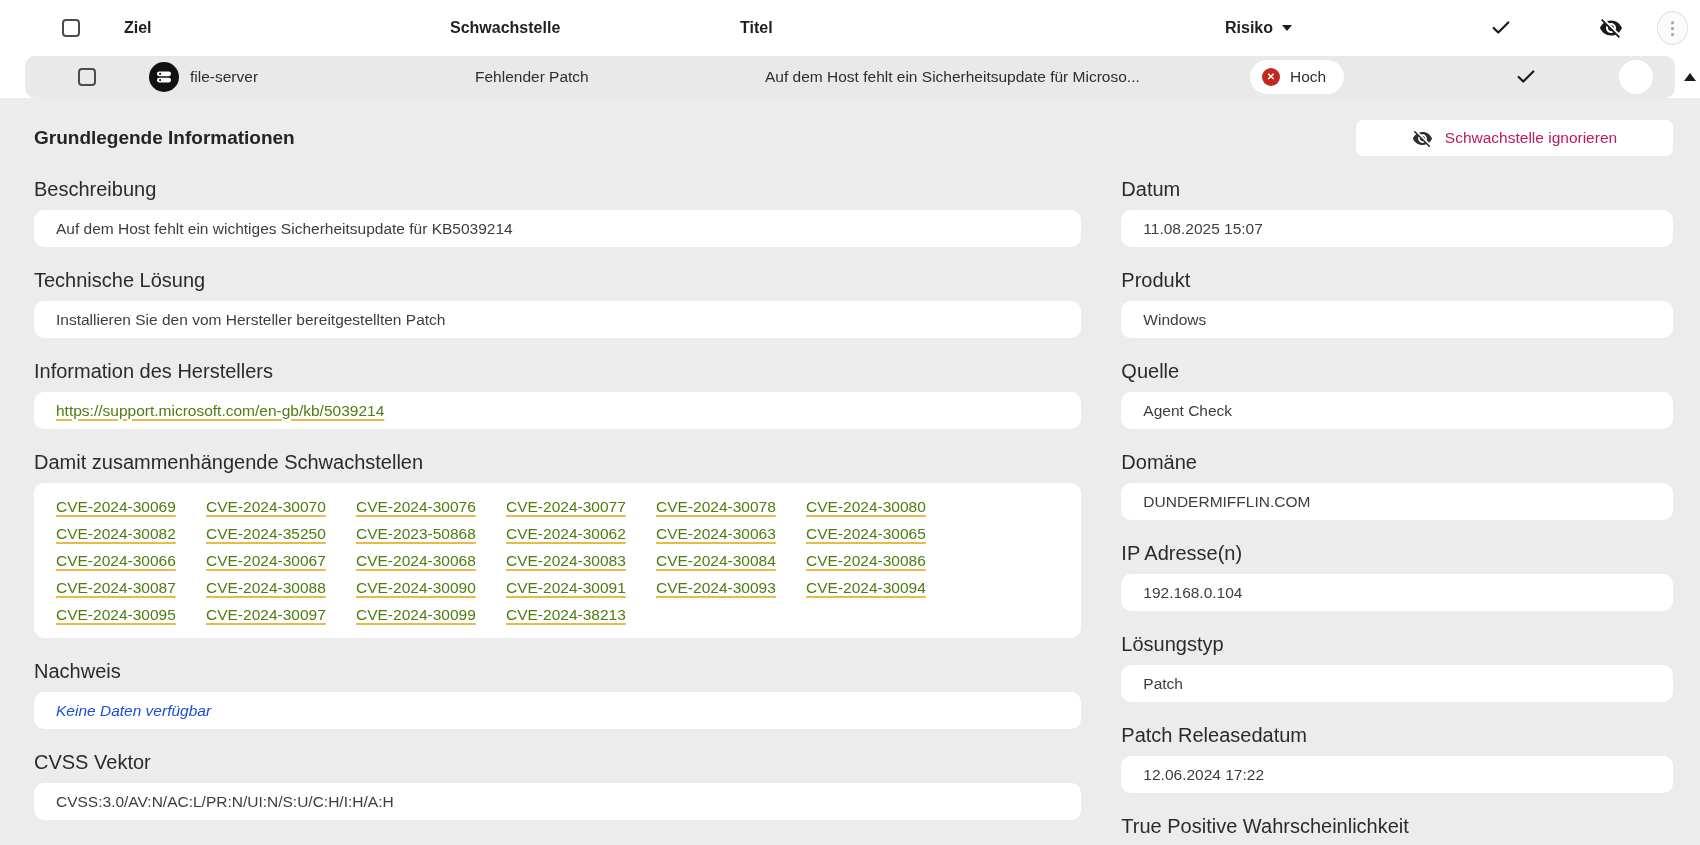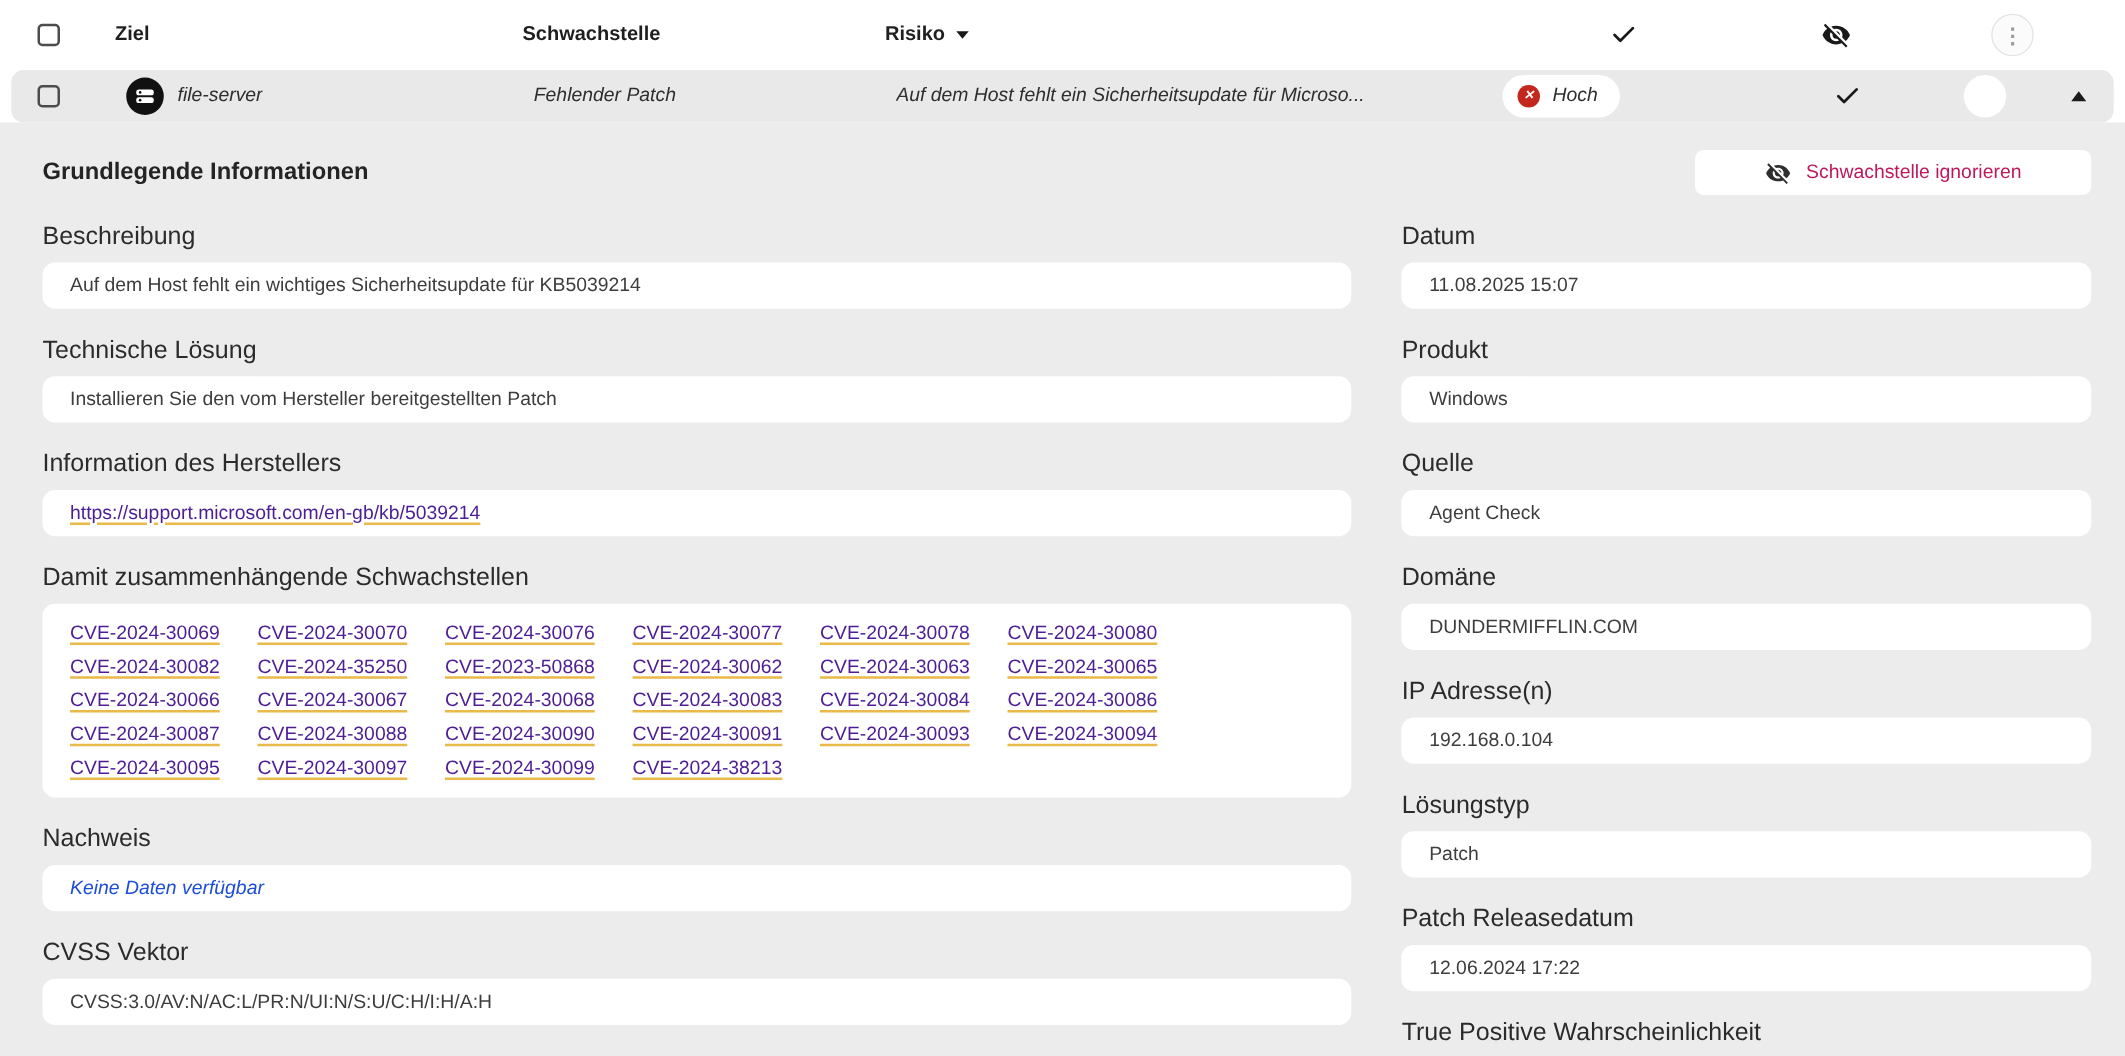--- a/index.html
+++ b/index.html
@@ -9,20 +9,21 @@
     background:#ffffff; color:#2e2e2e;
     font-family:"Liberation Sans", sans-serif;
     font-size:15.5px;
   }
 
   
   .grid-row {
     display:grid;
     grid-template-columns: 78px 326px 290px 485px 240px 100px 120px 1fr;
     align-items:center;
+    padding-left:32px;
   }
   .table-header { height:56px; background:#ffffff; font-weight:700; font-size:16px; color:#1f1f1f; }
   .cell { display:flex; align-items:center; padding-left:14px; min-width:0; }
   .cell.first { padding-left:30px; }
   .cell.center { justify-content:center; padding-left:0; }
   .cell.right { justify-content:flex-end; padding-right:12px; padding-left:0; }
 
   .checkbox {
     width:18px; height:18px; border:2px solid #4c4c4c; border-radius:4px;
     background:transparent; flex:0 0 auto; cursor:pointer;
@@ -33,22 +34,22 @@
     border-top:6px solid #1a1a1a;
   }
   .menu-btn {
     width:34px; height:34px; border-radius:50%;
     background:#fbfbfb; border:1px solid #e2e2e2; color:#9a9a9a;
     font-size:17px; font-weight:700; line-height:1; cursor:pointer;
     display:flex; align-items:center; justify-content:center;
   }
 
   .data-row {
-    height:42px; margin:0 9px; background:#e9e9e9; border-radius:10px;
-    font-size:15.5px; color:#2e2e2e; cursor:pointer;font-style:italic;
+    height:42px; margin:0 25px; background:#e9e9e9; border-radius:10px;
+    font-size:15.5px; color:#2e2e2e; cursor:pointer;
   }
   .data-row .cell.first { padding-left:21px; }
   .target-cell { gap:11px; }
   .server-avatar {
     width:30px; height:30px; border-radius:50%; background:#111111;
     display:flex; align-items:center; justify-content:center; flex:0 0 auto;
   }
   .truncate { white-space:nowrap; overflow:hidden; text-overflow:ellipsis; }
 
   .risk-pill {
@@ -88,21 +89,21 @@
   .col-right { width:552px; margin-left:40px; }
 
   .field-label { font-size:20px; color:#2b2b2b; margin:22px 0 9px; }
   .pill {
     background:#ffffff; border-radius:10px; min-height:37px;
     display:flex; align-items:center; padding:6px 22px; color:#3d3d3d;text-align:center;
   }
   .pill.placeholder span { color:#1d4ed8; font-style:italic; }
 
   a.link, a.cve-link {
-    color:#4c1d95; cursor:pointer;
+    color:#4d7c0f; cursor:pointer;
     text-decoration:underline;
     text-decoration-color:#e9b949;
     text-decoration-thickness:2px;
     text-underline-offset:3px;
   }
   .cve-box {
     background:#ffffff; border-radius:10px; padding:14px 22px;
     display:grid; grid-template-columns:repeat(6,150px);
     row-gap:8px; justify-items:start; line-height:19px;
   }
@@ -114,20 +115,23 @@
 
 <div class="grid-row table-header">
   <div class="cell first">
     <span class="checkbox"></span>
   </div>
   <div class="cell">
     <span>Ziel</span>
   </div>
   <div class="cell">
     <span>Schwachstelle</span>
+  </div>
+  <div class="cell">
+    <span>Titel</span>
   </div>
   <div class="cell">
     <span>Risiko</span>
     <span class="sort-caret"></span>
   </div>
   <div class="cell center">
     <span>
       <svg width="22" height="22" viewBox="0 0 24 24">
           <path d="M20 6L9 17l-5-5" fill="none" stroke="#1a1a1a" stroke-width="2.4" stroke-linecap="round" stroke-linejoin="round"></path>
         </svg>

